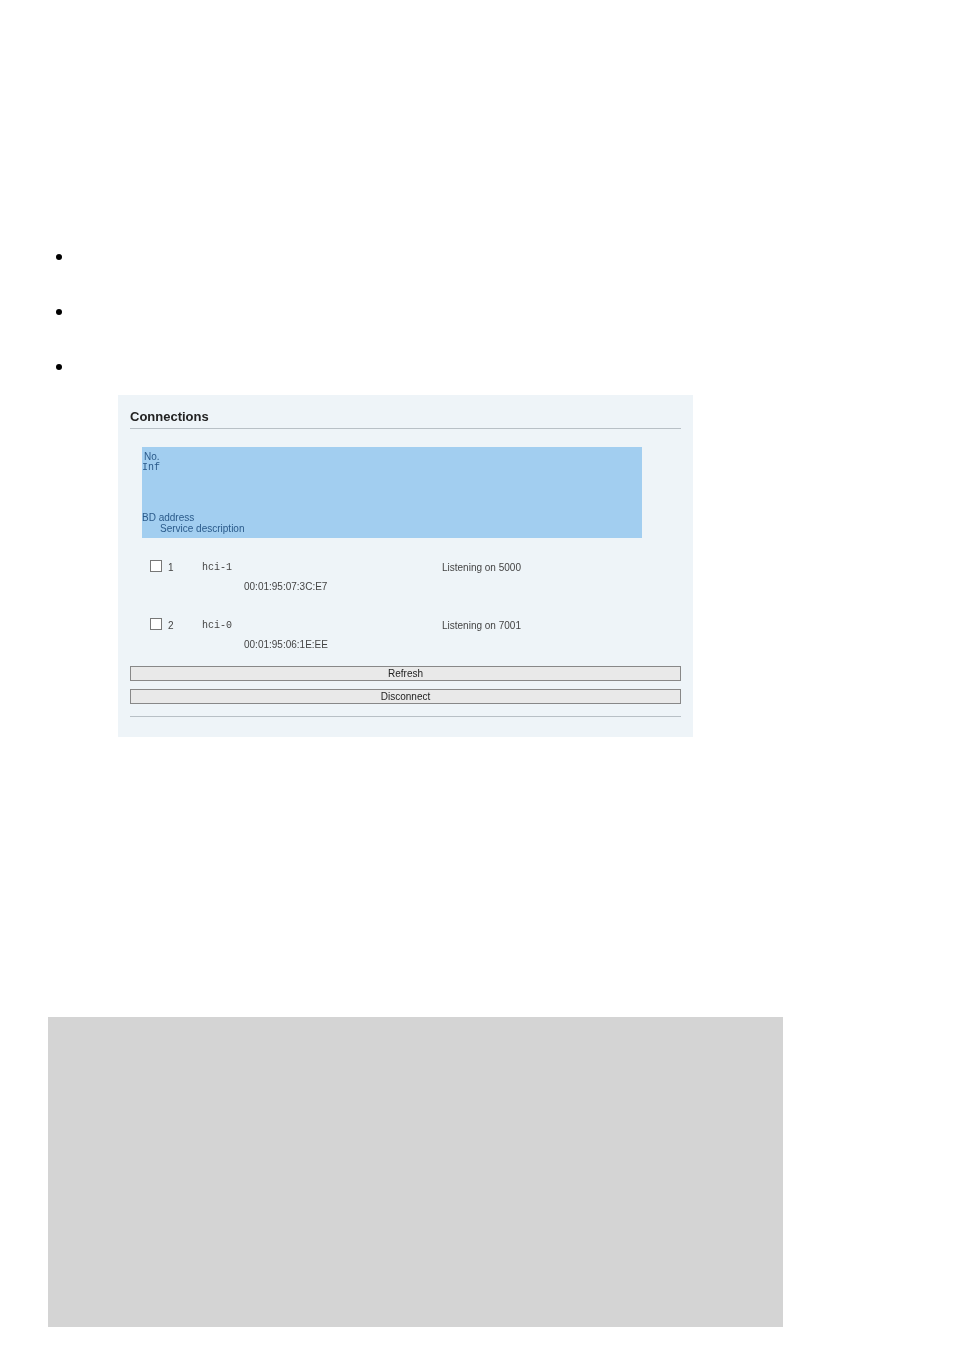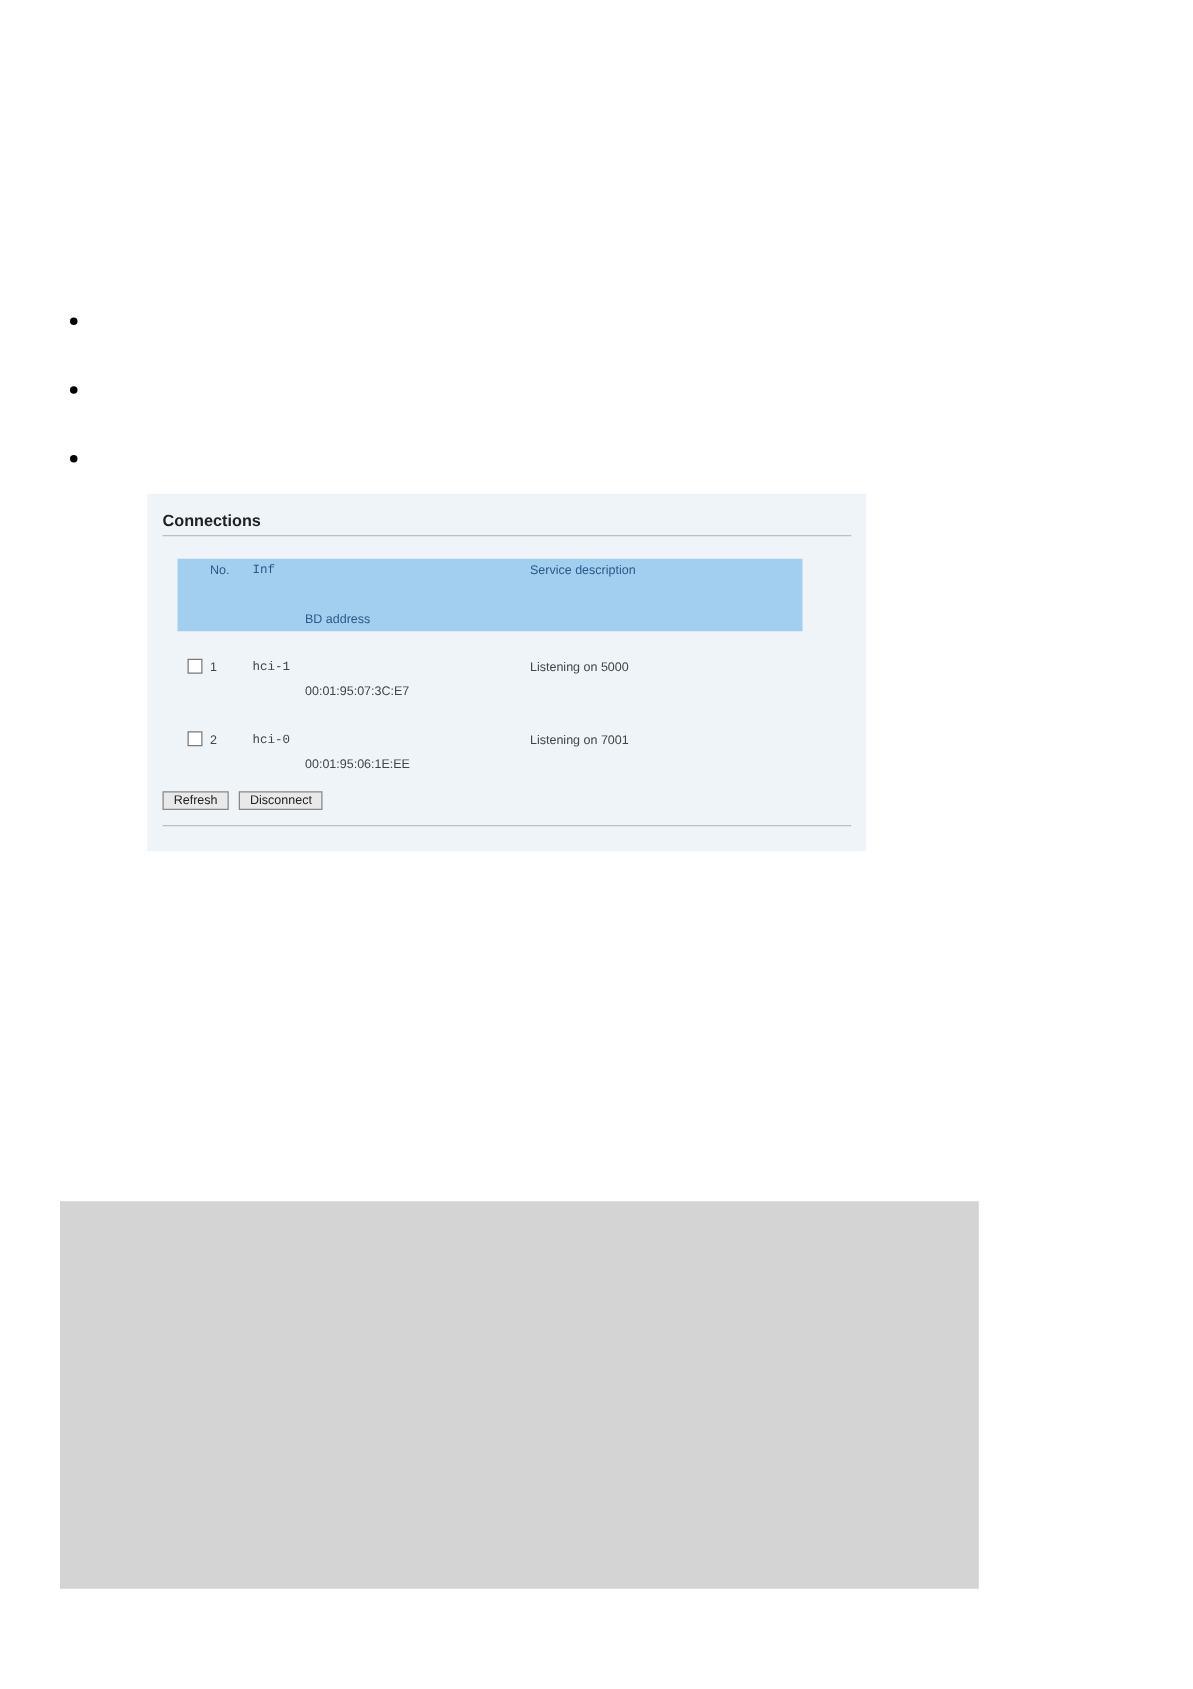--- a/index.html
+++ b/index.html
@@ -62,44 +62,46 @@
   .table-wrap {
     margin: 0 0 12px 12px;
     width: 500px;
   }
   .thead {
     display: flex;
     background: #a2cef0;
     color: #2a5a8a;
     font-size: 10px;
     padding: 4px 0;
+    flex-direction: column;
   }
   .trow {
     display: flex;
     font-size: 10px;
     color: #444;
     padding: 4px 0;
     align-items: center;
   }
   .col-chk { width: 24px; padding-left: 8px; box-sizing: border-box; }
   .col-no  { width: 34px; text-align: left; padding-left:2px;}
   .col-inf { width: 42px; font-family: Liberation Mono, monospace; }
   .col-bd  { width: 180px; margin-top: 39px; }
-  .col-sd  { flex: 1; }
+  .col-sd  { flex: 1; margin-left: 18px; }
   .chkbox {
     display: inline-block;
     width: 10px;
     height: 10px;
     border: 1px solid #777;
     background: #fff;
   }
   .btns {
     margin-left: 0;
     display: flex;
     gap: 8px;
+    flex-direction: column;
   }
   .btn {
     font-size: 10px;
     padding: 1px 8px;
     background: #e9e9e9;
     border: 1px solid #888;
     color: #222;
     cursor: pointer;
     font-family: Arial, sans-serif;
   }

